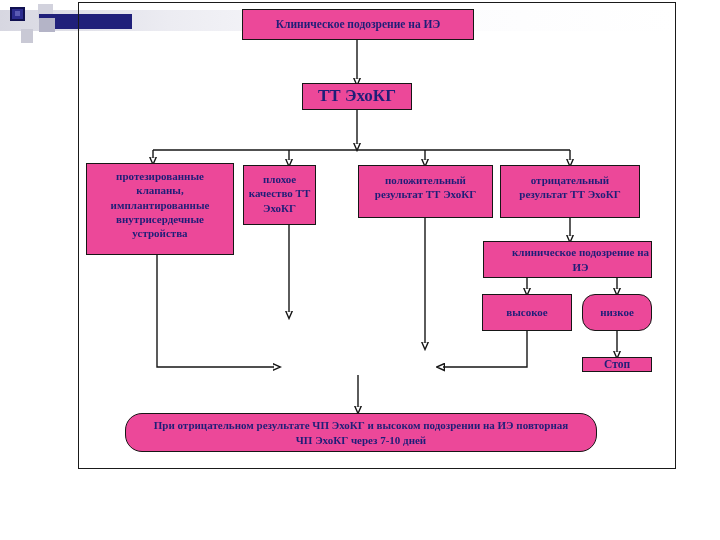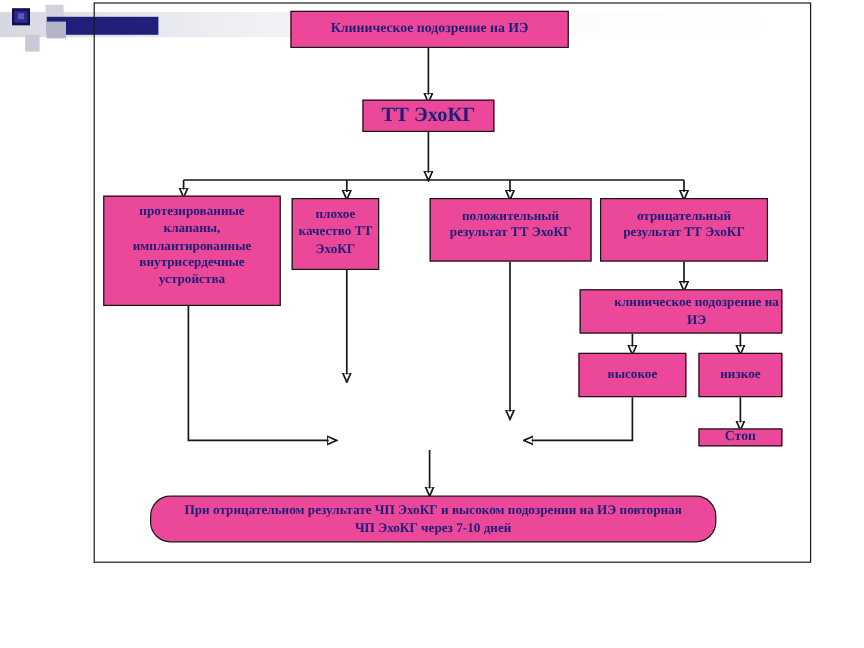--- a/index.html
+++ b/index.html
@@ -33,21 +33,21 @@
     display:flex;align-items:center;justify-content:center;
     white-space:pre-line;line-height:1.3;font-size:11px;box-sizing:border-box;}
   .n-title{left:242px;top:9px;width:232px;height:31px;font-size:11.5px;}
   .n-tt{left:302px;top:83px;width:110px;height:27px;font-size:17px;}
   .n-prosthetic{left:86px;top:163px;width:148px;height:92px;align-items:flex-start;padding-top:5px;}
   .n-poor{left:243px;top:165px;width:73px;height:60px;align-items:flex-start;padding-top:6px;}
   .n-pos{left:358px;top:165px;width:135px;height:53px;align-items:flex-start;padding-top:7px;}
   .n-neg{left:500px;top:165px;width:140px;height:53px;align-items:flex-start;padding-top:7px;}
   .n-cs{left:483px;top:241px;width:169px;height:37px;padding-left:26px;}
   .n-high{left:482px;top:294px;width:90px;height:37px;}
-  .n-low{left:582px;top:294px;width:70px;height:37px;}
+  .n-low{left:582px;top:294px;width:70px;height:37px;border-radius:13px;}
   .n-tee{left:280px;top:348px;width:157px;height:27px;font-size:11.5px;}
   .n-stop{left:582px;top:357px;width:70px;height:15px;font-size:11.5px;}
   .n-note{left:125px;top:413px;width:472px;height:39px;border-radius:17px;}
 </style>
 </head>
 <body>
 
 <div class="stage">
 
   <div class="deco-band"></div>

